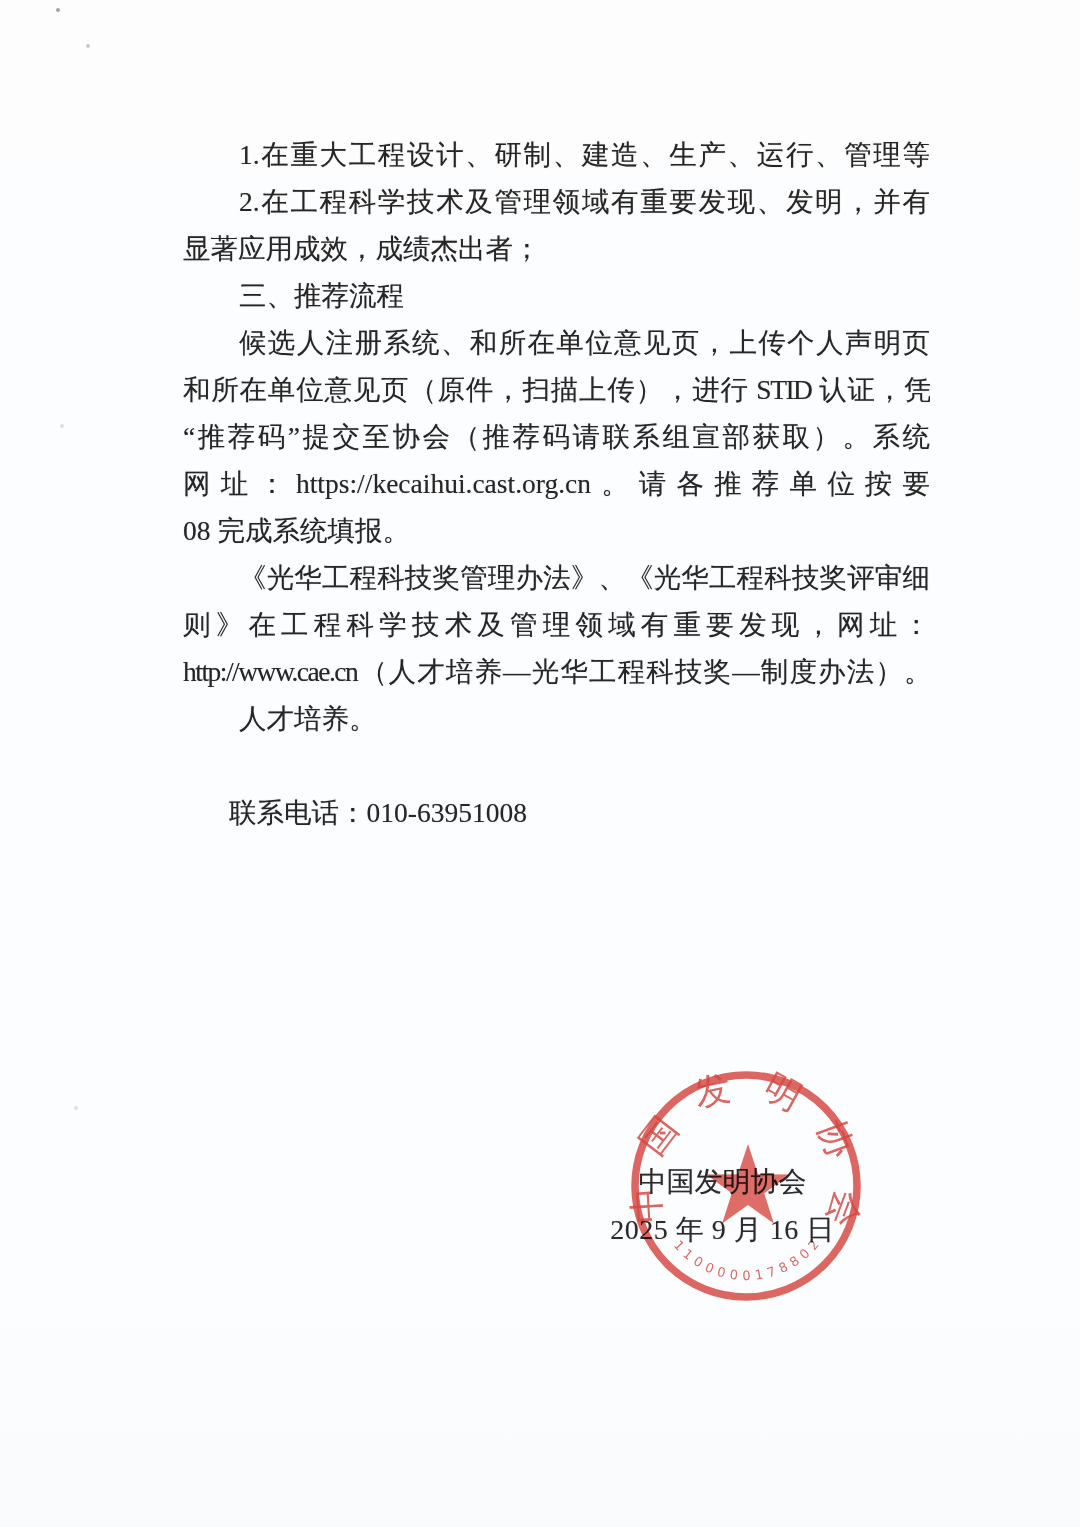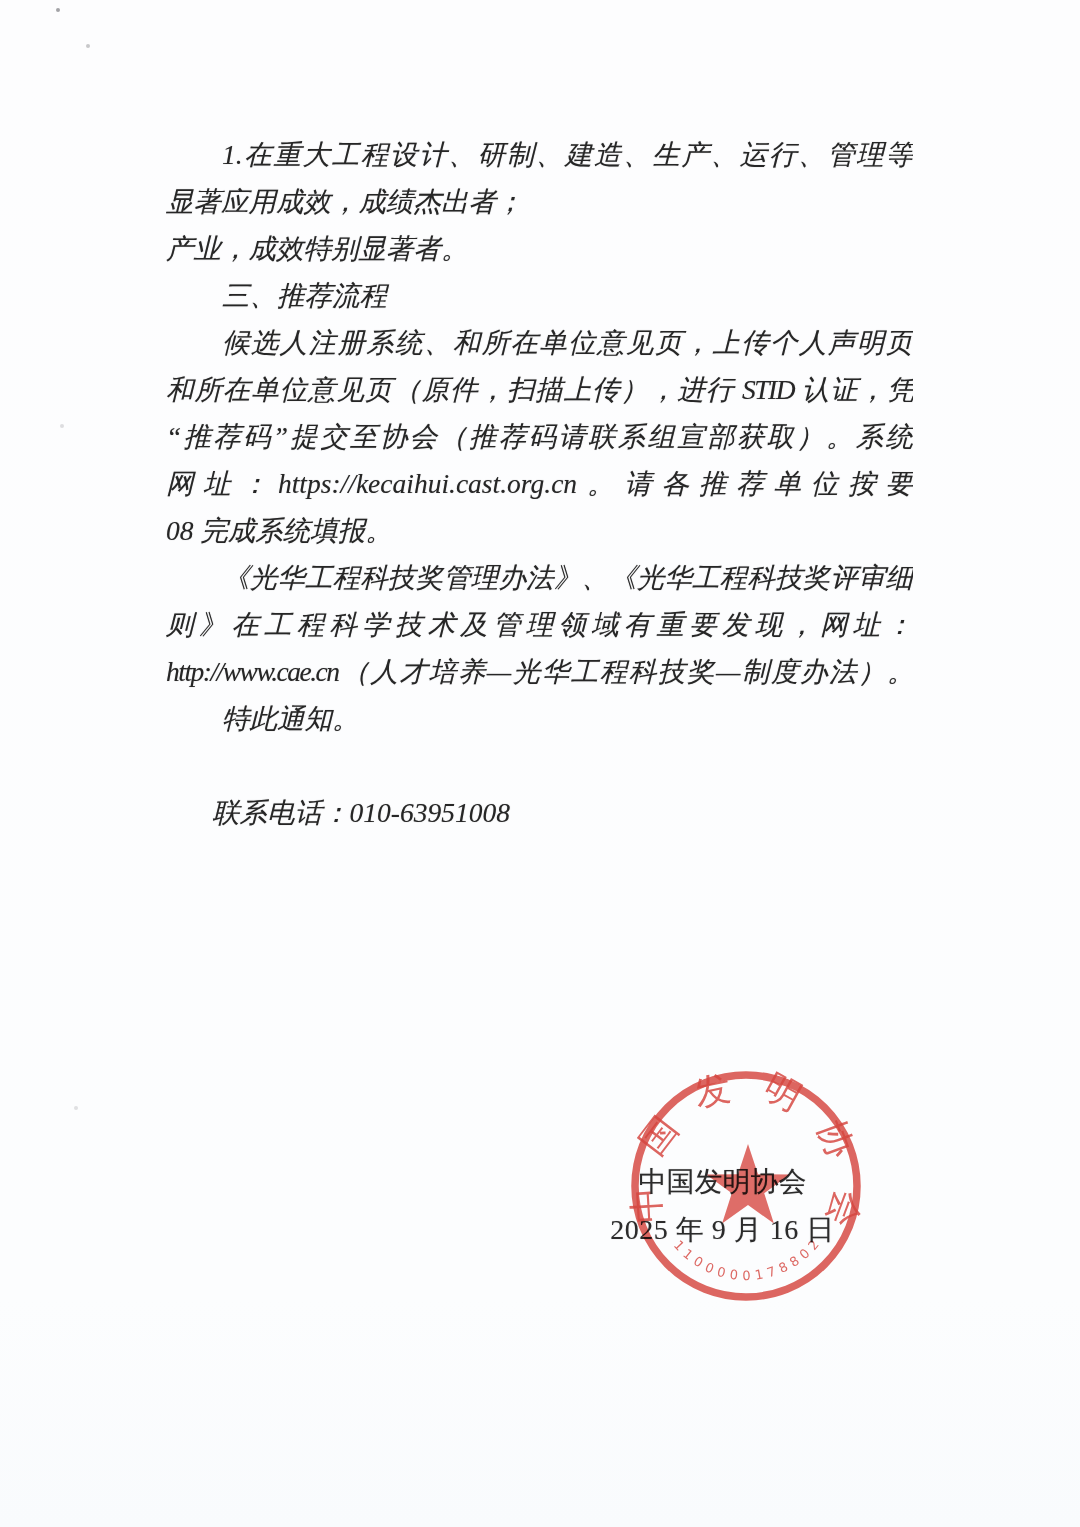--- a/index.html
+++ b/index.html
@@ -10,24 +10,23 @@
     position:relative;
     overflow:hidden;
     font-family:"Liberation Serif","DejaVu Serif",serif;
   }
   .page {
     position:absolute; left:0; top:0; width:1080px; height:1527px;
     background:linear-gradient(180deg,#fdfdfe 0%, #fcfdfe 85%, #f9fbfd 100%);
   }
   
   .doc {
-    position:absolute; left:166px; top:131px; width:747px;
+    position:absolute; left:183px; top:131px; width:747px;
     color:#262626;
     text-shadow:0 0 1px rgba(70,70,70,.45);
-    font-style:italic;
   }
   .line {
     height:47px; line-height:47px;
     font-size:27.5px;
     text-align:justify;
     overflow:hidden;
     white-space:normal;
   }
   .line.j::after { content:""; display:inline-block; width:100%; height:0; }
   .i  { text-indent:56px; }
@@ -67,32 +66,32 @@
 </style>
 </head>
 <body>
 
 <div class="page">
 
   <div class="specks"></div>
 
   <div class="doc">
     <div class="line i j">1.在重大工程设计、研制、建造、生产、运行、管理等</div>
+    <div class="line i j">2.在工程科学技术及管理领域有重要发现、发明，并有</div>
     <div class="line">显著应用成效，成绩杰出者；</div>
-    <div class="line">产业，成效特别显著者。</div>
     <div class="line i">三、推荐流程</div>
     <div class="line i j">候选人注册系统、和所在单位意见页，上传个人声明页</div>
     <div class="line j tight">和所在单位意见页（原件，扫描上传），进行 STID 认证，凭</div>
     <div class="line j">“推荐码”提交至协会（推荐码请联系组宣部获取）。系统</div>
     <div class="line j">网址：https://kecaihui.cast.org.cn。请各推荐单位按要</div>
     <div class="line">08 完成系统填报。</div>
     <div class="line i j">《光华工程科技奖管理办法》、《光华工程科技奖评审细</div>
     <div class="line j">则》在工程科学技术及管理领域有重要发现，网址：</div>
     <div class="line j tight">http://www.cae.cn（人才培养—光华工程科技奖—制度办法）。</div>
-    <div class="line i">特此通知。</div>
+    <div class="line i">人才培养。</div>
     <div class="line blank"></div>
     <div class="line i2">联系电话：010-63951008</div>
   </div>
 
   <div class="sig sig-org">中国发明协会</div>
   <div class="sig sig-date">2025 年 9 月 16 日</div>
 
   <svg class="seal" viewBox="0 0 300 300" xmlns="http://www.w3.org/2000/svg">
     <defs>
       <path id="sealArcTop" d="M 70.2 187.2 A 88 88 0 1 1 229.8 187.2" fill="none"></path>

